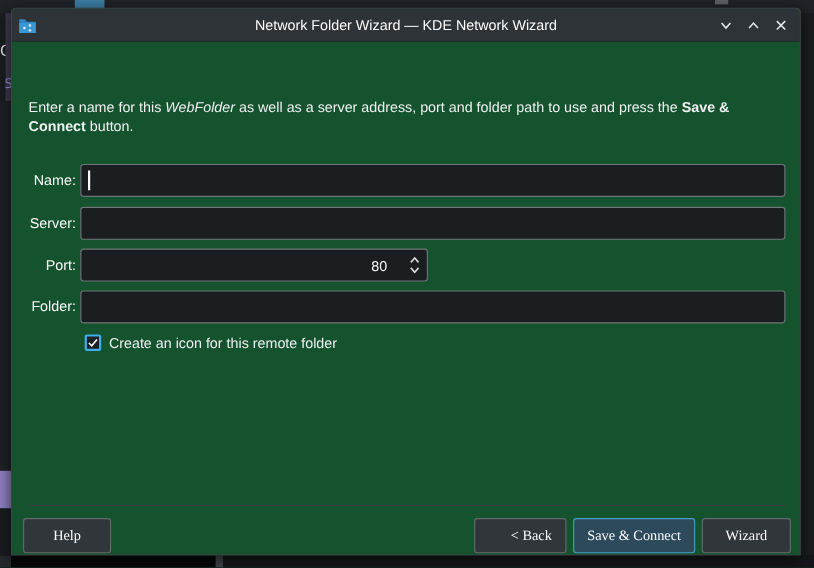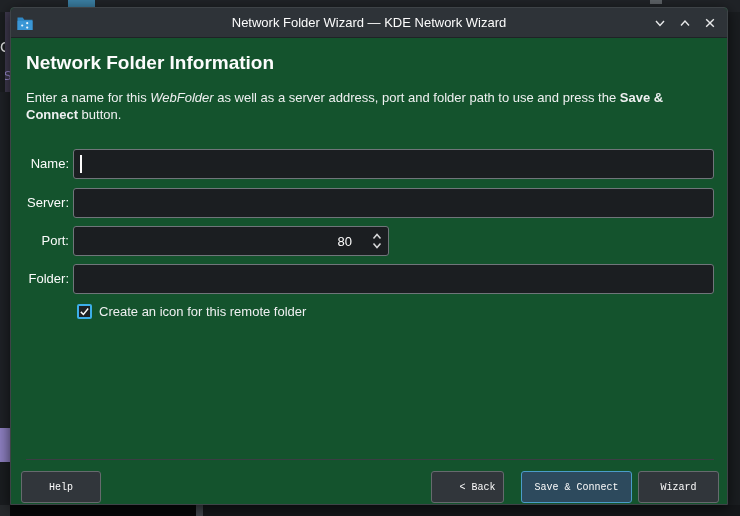--- a/index.html
+++ b/index.html
@@ -78,24 +78,24 @@
   }
   .cb.checked { border-color:#3daee9; }
   .cb svg { stroke:#fcfcfc; stroke-width:2; fill:none; }
   .cb-label { color:#eff0f1; }
 
   .separator { position:absolute; left:15px; top:451px; width:688px; height:1px; background:#3a3e43; }
 
   .btn {
     position:absolute; top:463px; height:32px;
     background:#31363b; border:1px solid #666a6e; border-radius:3px;
-    color:#fcfcfc; font-size:10px; font-family:Liberation Mono, monospace; cursor:pointer;
+    color:#fcfcfc; font-size:13px; font-family:Liberation Serif, serif; cursor:pointer;
   }
   .btn-help   { left:10px;  width:80px; }
-  .btn-back   { left:420px; width:73px;padding-left:20px; }
+  .btn-back   { left:420px; width:84px;padding-left:20px; }
   .btn-save   { left:510px; width:111px; background:#2d4a5d; border-color:#4a9cc9; }
   .btn-cancel { left:627px; width:81px; }
 </style>
 </head>
 <body>
 
 <div>
   <div class="bg-topstrip">
     <div class="bg-teal"></div>
     <div class="bg-mark-a"></div>
@@ -140,21 +140,20 @@
       </span>
       <span class="wc">
         <svg width="12" height="12" viewBox="0 0 12 12">
             <line x1="2.2" y1="2.2" x2="9.8" y2="9.8"></line>
             <line x1="9.8" y1="2.2" x2="2.2" y2="9.8"></line>
           </svg>
       </span>
     </span>
   </div>
 
-  <h1>Network Folder Information</h1>
 
   <p class="desc"><span>Enter a name for this </span><em>WebFolder</em><span> as well as a server address, port and folder path to use and press the </span><strong>Save &amp; Connect</strong><span> button.</span></p>
 
   <div class="row-label" style="top:141px">Name:</div>
   <div class="field-wrap" style="top:141px; width:641px">
     <input type="text" class="tf" style="">
     <span class="caret"></span>
   </div>
 
   <div class="row-label" style="top:180px">Server:</div>

